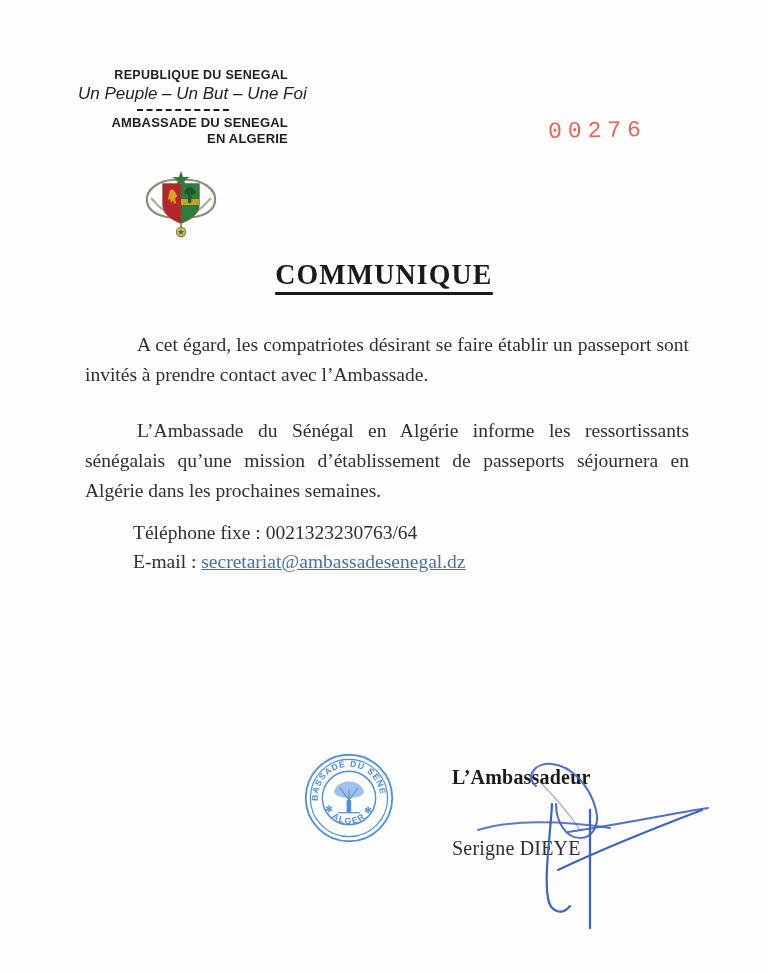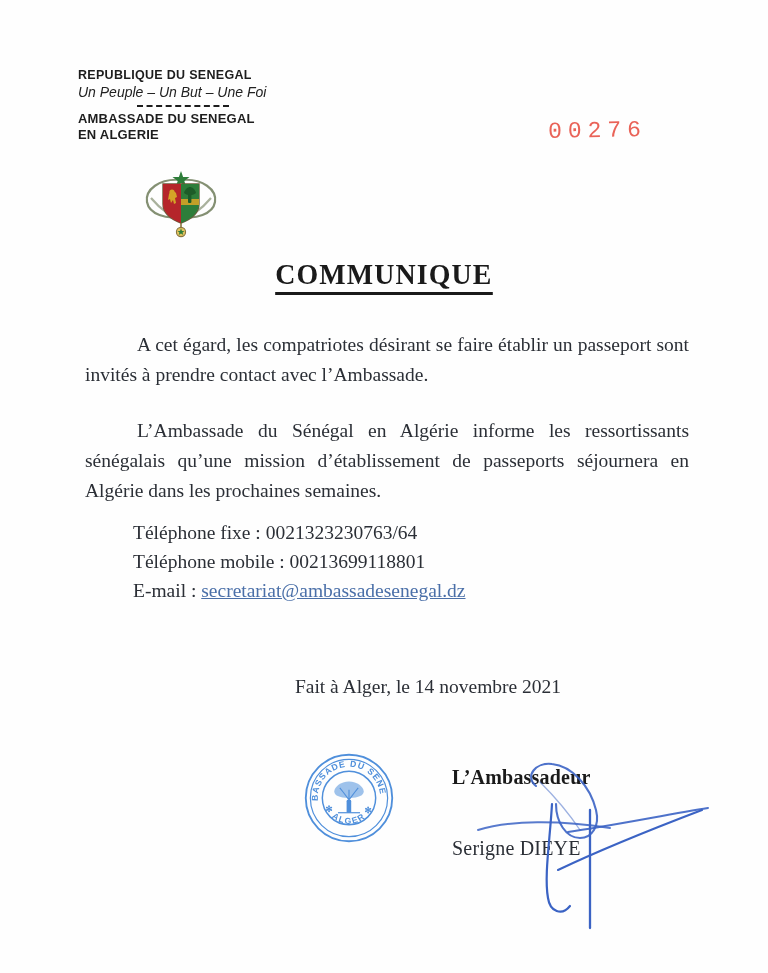--- a/index.html
+++ b/index.html
@@ -16,34 +16,34 @@
     font-family: "Liberation Serif", serif;
     color: #2b2f36;
   }
 
   
   #letterhead {
     position: absolute;
     left: 78px;
     top: 68px;
     width: 210px;
-    text-align: left;
+    text-align: right;
   }
   .lh-republic {
     font-family: "Liberation Sans", sans-serif;
     font-weight: bold;
     font-size: 12.5px;
     letter-spacing: 0.3px;
     color: #1d1d1d;
     white-space: nowrap;
   }
   .lh-motto {
     font-family: "Liberation Sans", sans-serif;
     font-style: italic;
-    font-size: 14px;
+    font-size: 17px;
     color: #222;
     margin-top: 2px;
     white-space: nowrap;
   }
   .lh-rule {
     width: 92px;
     margin: 5px auto 4px auto;
     border-top: 2px dashed #1d1d1d;
     height: 0;
   }
@@ -241,25 +241,23 @@
     <span id="doc-title">COMMUNIQUE</span>
   </div>
 
   <div id="body-text">
     <p class="para">A cet égard, les compatriotes désirant se faire établir un passeport sont invités à prendre contact avec l’Ambassade.</p>
     <p class="para">L’Ambassade du Sénégal en Algérie informe les ressortissants sénégalais qu’une mission d’établissement de passeports séjournera en Algérie dans les prochaines semaines.</p>
   </div>
 
   <div id="contact-block">
     <div class="contact-line">Téléphone fixe : 0021323230763/64</div>
-    <div class="contact-line">Téléphone mobile : 00213699118801</div>
     <div class="contact-line"><span>E-mail : </span><a class="email-link" href="#">secretariat@ambassadesenegal.dz</a></div>
   </div>
 
-  <div id="date-line">Fait à Alger, le 14 novembre 2021</div>
 
   <div id="official-stamp">
     <svg width="92" height="92" viewBox="0 0 100 100">
       <defs>
         <path id="arcTop" d="M 16 50 A 34 34 0 0 1 84 50"></path>
         <path id="arcBot" d="M 22 50 A 28 28 0 0 0 78 50"></path>
       </defs>
       <g stroke="#4f8fdb" fill="none">
         <circle cx="50" cy="50" r="47" stroke-width="2"></circle>
         <circle cx="50" cy="50" r="42" stroke-width="1.3"></circle>

